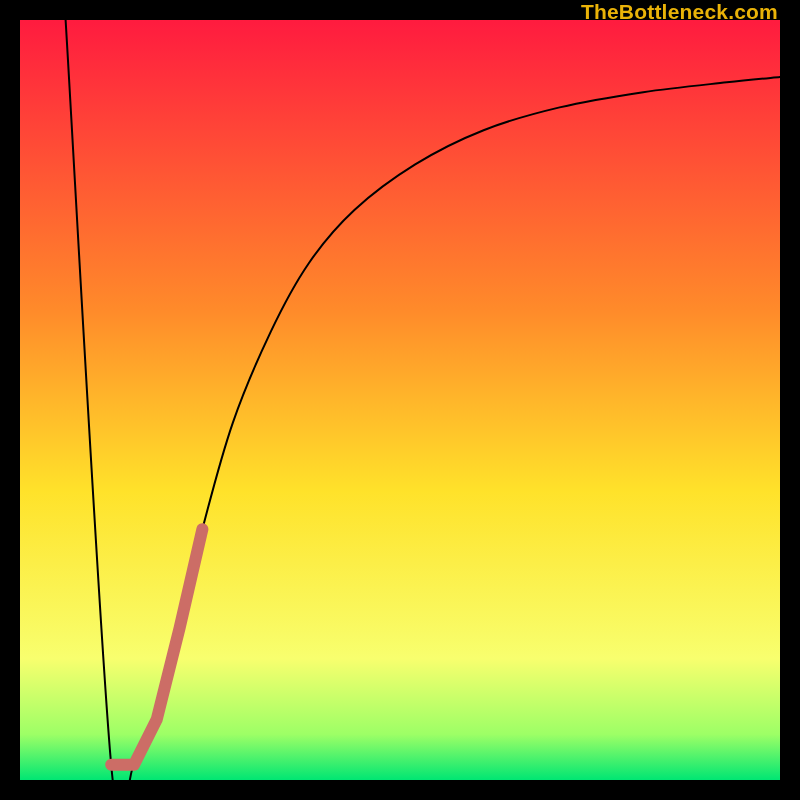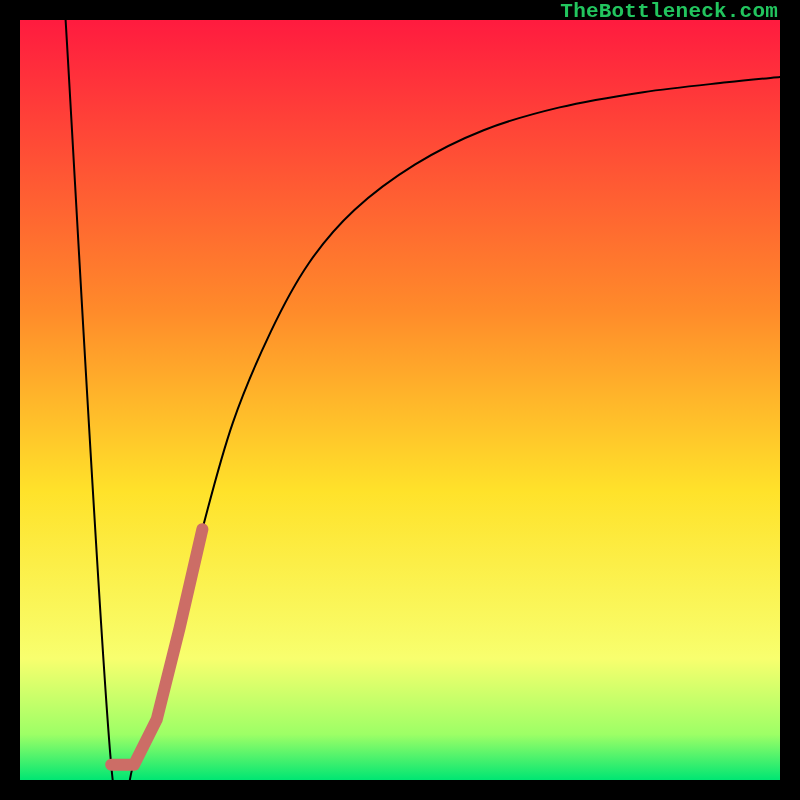--- a/index.html
+++ b/index.html
@@ -23,24 +23,24 @@
     left: 20px;
     top: 20px;
     width: 760px;
     height: 760px;
     overflow: hidden;
   }
   .watermark {
     position: absolute;
     top: 0px;
     right: 22px;
-    font-family: Liberation Mono, monospace;
+    font-family: Liberation Sans, sans-serif;
     font-size: 21px;
     font-weight: 600;
-    color: #22c55e;
+    color: #eab308;
     letter-spacing: 0.2px;
     pointer-events: none;
   }
   svg { display: block; }
 </style>
 </head>
 <body>
 
 <div class="frame">
   <div class="plot">

